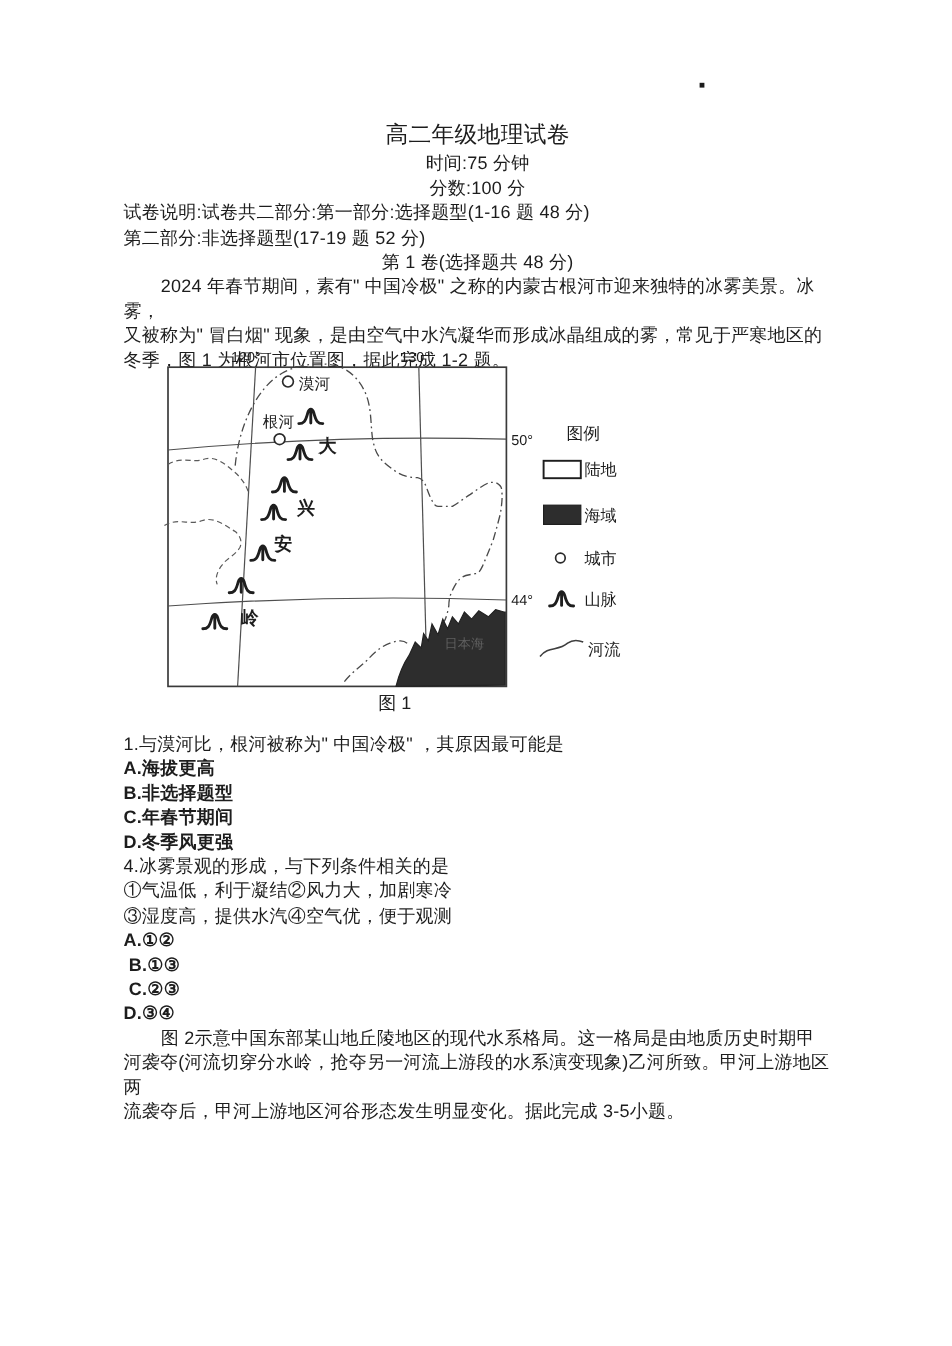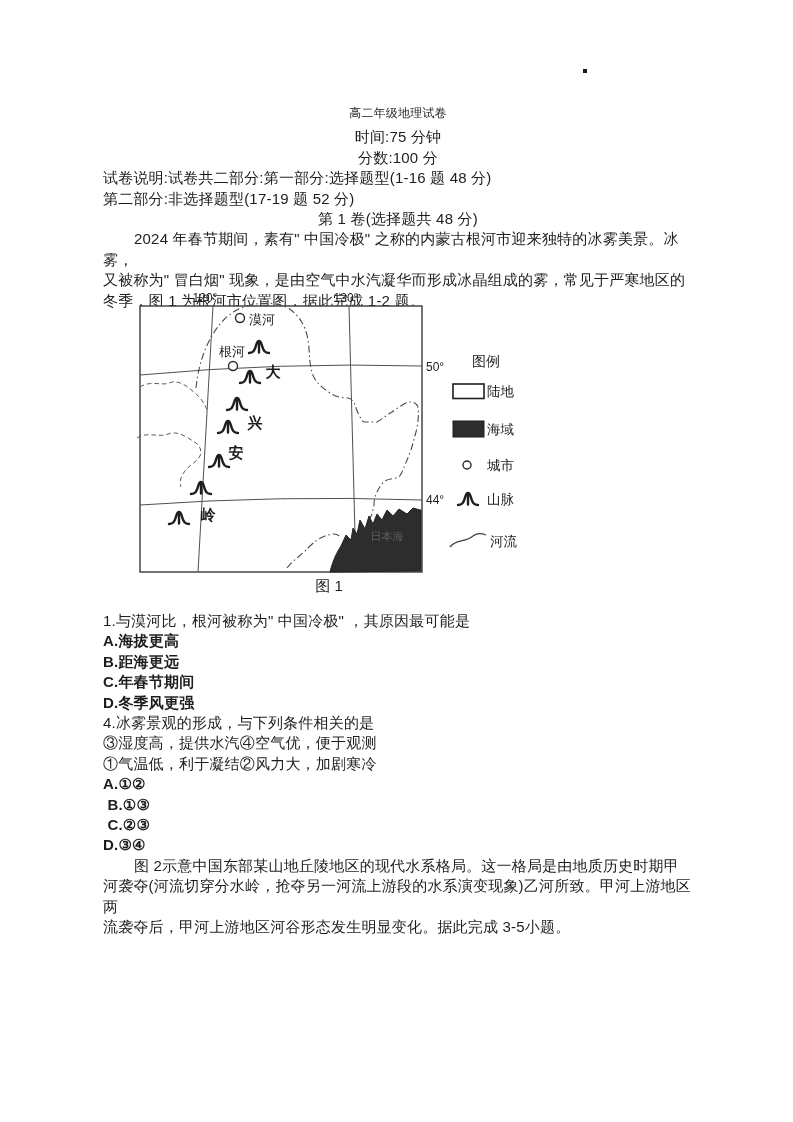--- a/index.html
+++ b/index.html
@@ -2,21 +2,21 @@
 <html><head>
 <meta charset="utf-8">
 <style>
   html,body{margin:0;padding:0;background:#ffffff;}
   .page{position:relative;width:793px;height:1122px;background:#fff;overflow:hidden;
         font-family:"Liberation Sans",sans-serif;color:#1d1d1d;}
   .block{position:absolute;left:103px;width:590px;font-size:15px;line-height:20.4px;letter-spacing:.2px;}
   .block-top{top:103px;}
   .block-questions{top:611px;}
   .center{text-align:center;}
-  .doc-title{font-size:12px;margin-bottom:4px;}
+  .doc-title{font-size:19px;margin-bottom:4px;}
   .indent{text-indent:31px;}
   .opt{white-space:pre-wrap;font-weight:bold;}
   .stray-dot{position:absolute;left:583px;top:69px;width:4px;height:4px;background:#1b1b1b;}
   .fig{position:absolute;left:103px;top:288px;}
   
   .grat{stroke:#4f4f4f;stroke-width:1;fill:none;}
   .maprect{stroke:#3a3a3a;stroke-width:1.4;fill:#fff;}
   .dashdot{stroke:#4a4a4a;stroke-width:1.1;fill:none;stroke-dasharray:7 3 1.5 3;}
   .riverdash{stroke:#5a5a5a;stroke-width:1;fill:none;stroke-dasharray:4.5 3;}
   .mtnpath{stroke:#1e1e1e;stroke-width:2.4;fill:none;stroke-linecap:round;}
@@ -110,26 +110,26 @@
       <path class="riverline" d="M347,259 C354,250 362,255 370,248 C374,245 378,245 383,247"></path>
       <text class="svgtext legendtext" x="387" y="258">河流</text>
     </g>
 
     <text class="svgtext caption" x="226" y="303" text-anchor="middle">图 1</text>
   </svg>
 
   <div class="block block-questions">
     <div>1.与漠河比，根河被称为" 中国冷极" ，其原因最可能是</div>
     <div class="opt">A.海拔更高</div>
-    <div class="opt">B.距海更远</div>
+    <div class="opt">B.非选择题型</div>
     <div class="opt">C.年春节期间</div>
     <div class="opt">D.冬季风更强</div>
     <div>4.冰雾景观的形成，与下列条件相关的是</div>
+    <div>①气温低，利于凝结②风力大，加剧寒冷</div>
     <div>③湿度高，提供水汽④空气优，便于观测</div>
-    <div>①气温低，利于凝结②风力大，加剧寒冷</div>
     <div class="opt">A.①②</div>
     <div class="opt"> B.①③</div>
     <div class="opt"> C.②③</div>
     <div class="opt">D.③④</div>
     <div class="indent">图 2示意中国东部某山地丘陵地区的现代水系格局。这一格局是由地质历史时期甲</div>
     <div>河袭夺(河流切穿分水岭，抢夺另一河流上游段的水系演变现象)乙河所致。甲河上游地区两</div>
     <div>流袭夺后，甲河上游地区河谷形态发生明显变化。据此完成 3-5小题。</div>
   </div>
 
 </div>

